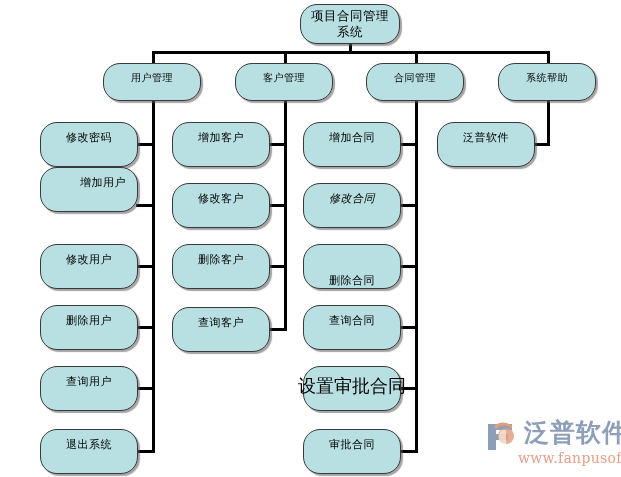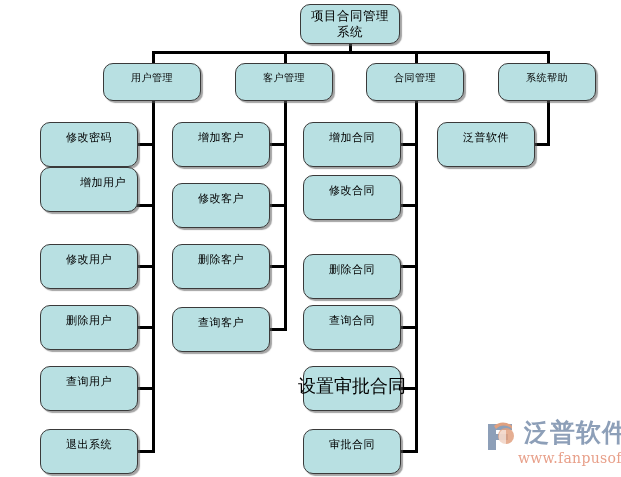--- a/index.html
+++ b/index.html
@@ -15,21 +15,21 @@
   .line{position:absolute;background:#000000;}
   .line.h{height:3px;}
   .line.v{width:3px;}
 
   
   .node{
     position:absolute;
     box-sizing:border-box;
     background:#b8e0e2;
     border:1px solid #3a3a3a;
-    border-radius:10px;
+    border-radius:17px;
     box-shadow:2px 2px 1px rgba(90,90,90,0.55);
     display:flex;
     align-items:flex-start;
     justify-content:center;
     color:#000;
     letter-spacing:0.5px;
     white-space:nowrap;
   }
   .node span{display:block;}
   .node.root{
@@ -155,24 +155,24 @@
   <div class="node leaf" style="left:172px;top:244px;">
     <span>删除客户</span>
   </div>
   <div class="node leaf" style="left:172px;top:307px;">
     <span>查询客户</span>
   </div>
 
   <div class="node leaf" style="left:303px;top:122px;">
     <span>增加合同</span>
   </div>
-  <div class="node leaf" style="left:303px;top:175px;">
+  <div class="node leaf" style="left:303px;top:183px;font-style:italic;">
     <span>修改合同</span>
   </div>
-  <div class="node leaf" style="left:303px;top:254px;">
+  <div class="node leaf" style="left:303px;top:244px;align-items:flex-end;">
     <span>删除合同</span>
   </div>
   <div class="node leaf" style="left:303px;top:305px;">
     <span>查询合同</span>
   </div>
   <div class="node leaf narrow-text" style="left:303px;top:366px;">
     <span>设置审批合同</span>
   </div>
   <div class="node leaf" style="left:303px;top:429px;">
     <span>审批合同</span>

